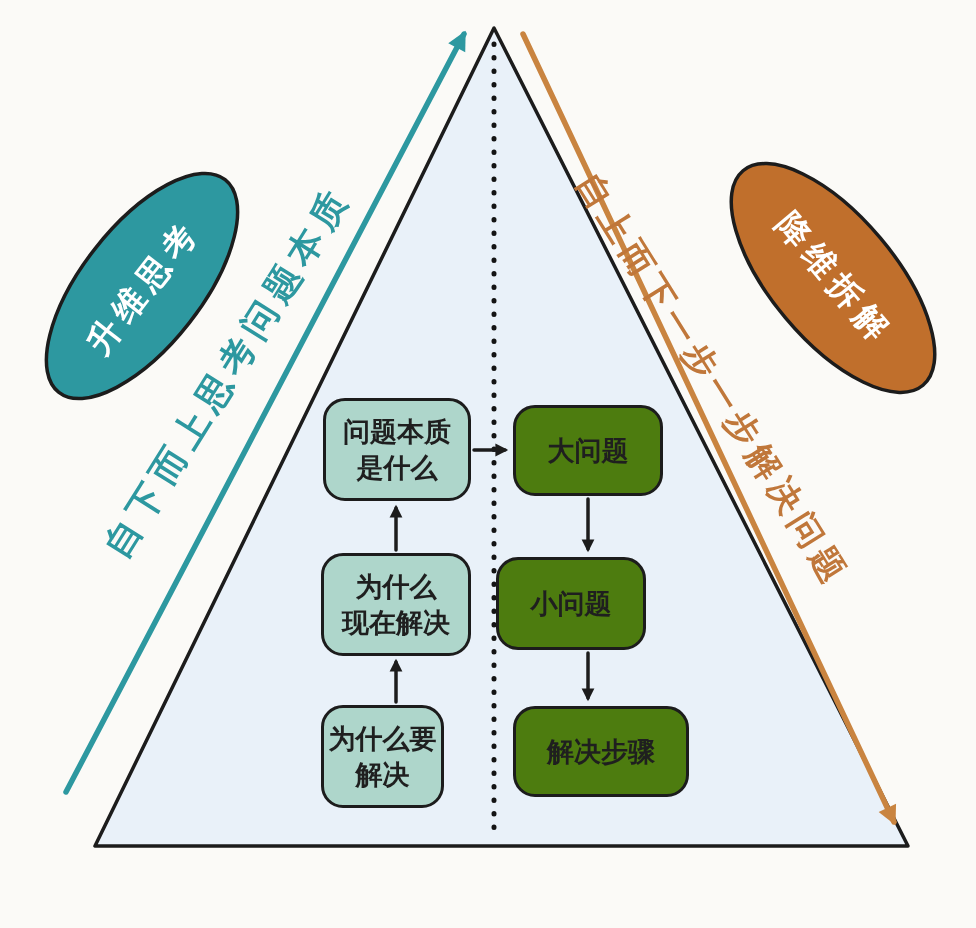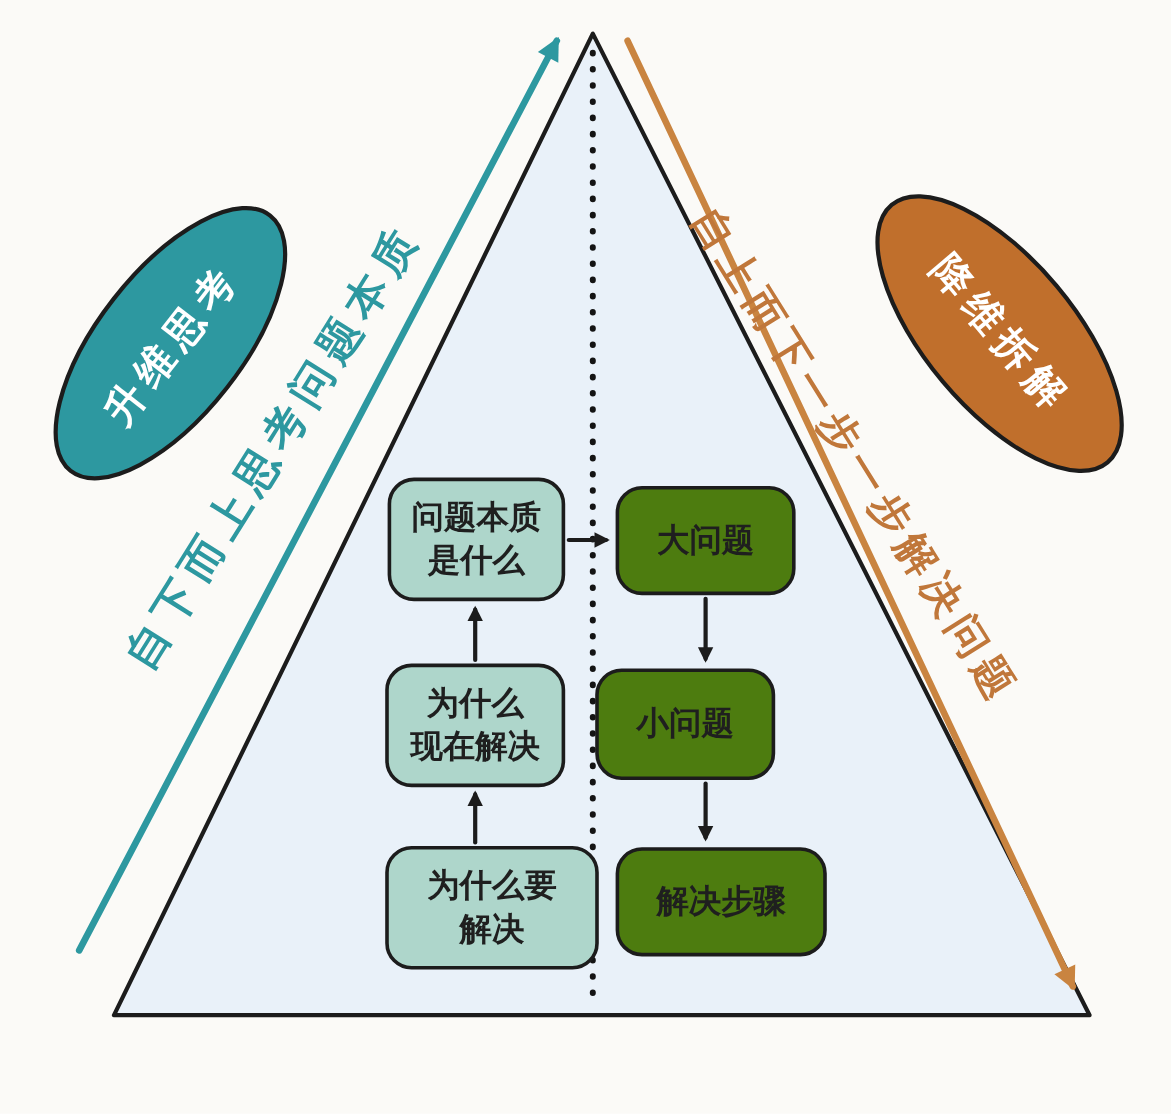--- a/index.html
+++ b/index.html
@@ -101,21 +101,21 @@
       <line x1="474" y1="450" x2="505" y2="450" marker-end="url(#arrow-black)"></line>
       <line x1="588" y1="499" x2="588" y2="549" marker-end="url(#arrow-black)"></line>
       <line x1="588" y1="653" x2="588" y2="698" marker-end="url(#arrow-black)"></line>
     </g>
   </svg>
 
   <div class="box teal" style="left:321px; top:553px; width:150px; height:103px;">为什么
 现在解决</div>
   <div class="box teal" style="left:323px; top:398px; width:148px; height:103px;">问题本质
 是什么</div>
-  <div class="box teal" style="left:321px; top:705px; width:178px; height:103px;">为什么要
+  <div class="box teal" style="left:321px; top:705px; width:123px; height:103px;">为什么要
 解决</div>
 
   <div class="box tan" style="left:513px; top:405px; width:150px; height:91px;">大问题</div>
   <div class="box tan" style="left:496px; top:557px; width:150px; height:93px;">小问题</div>
   <div class="box tan" style="left:513px; top:706px; width:176px; height:91px;">解决步骤</div>
 
   <div class="edge-label left" style="left:228px; top:372px;">自下而上思考问题本质</div>
   <div class="edge-label right" style="left:712px; top:380px;">自上而下一步一步解决问题</div>
 
   <div class="ellipse-label left" style="left:144px; top:287px;">升维思考</div>

